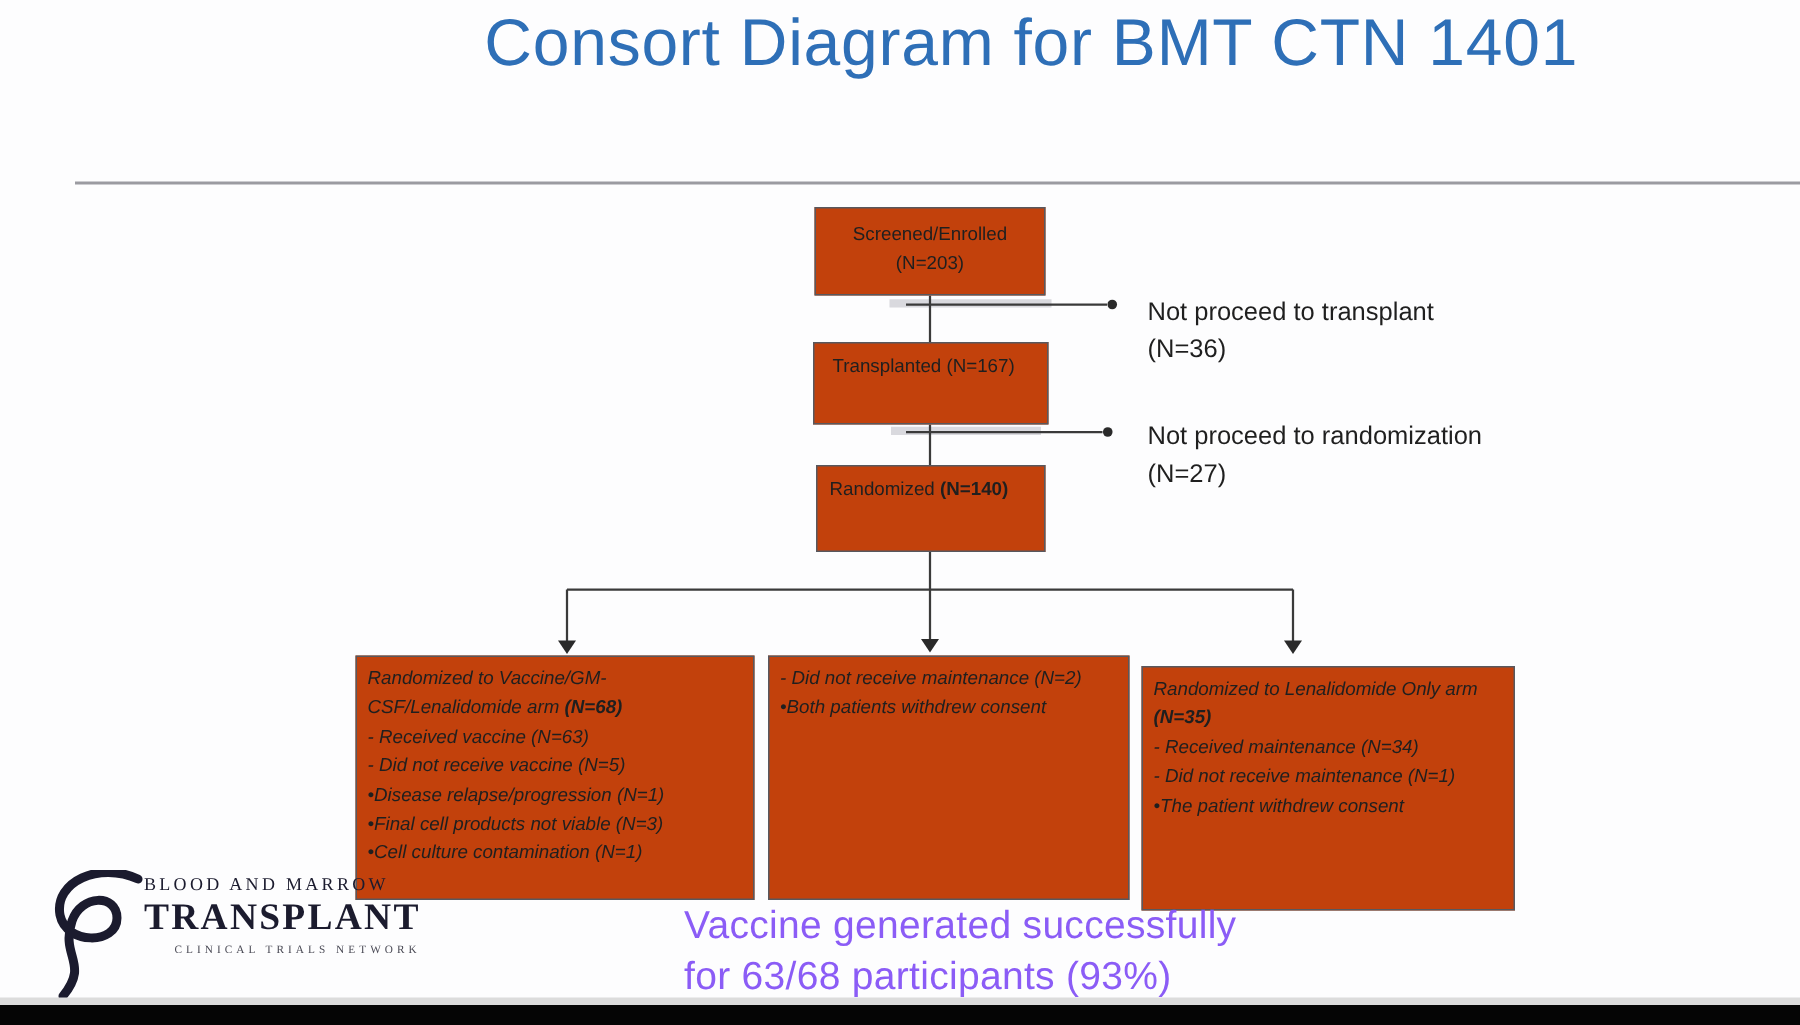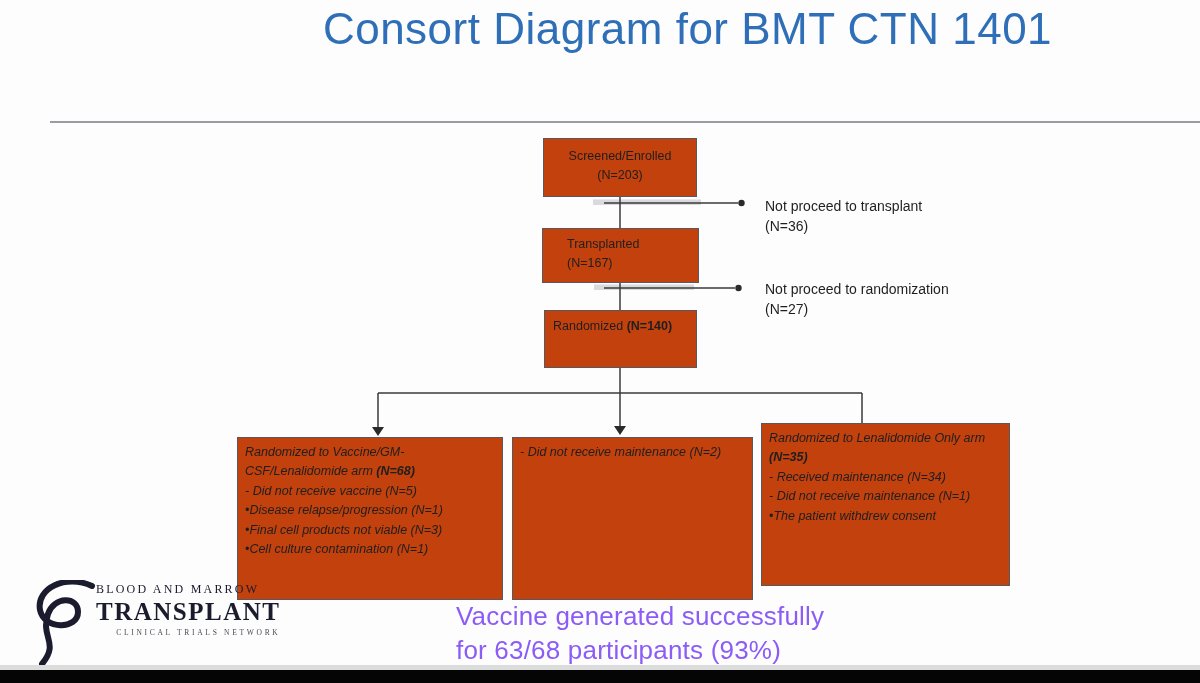--- a/index.html
+++ b/index.html
@@ -15,27 +15,27 @@
     text-align:center;font-size:44px;font-weight:400;color:#2e6fb7;
     letter-spacing:0.5px;white-space:nowrap;
   }
   .divider{left:50px;top:121px;width:1150px;height:2px;background:#9b9ba1;}
   .connectors{left:0;top:0;width:1200px;height:683px;pointer-events:none;}
   .box{
     background:#c2410c;border:1.6px solid #58585e;box-sizing:border-box;
     font-size:12.5px;line-height:1.5;
   }
   .box-screened{left:543px;top:138px;width:154px;height:59px;text-align:center;padding-top:8px;}
-  .box-transplanted{left:542px;top:228px;width:157px;height:55px;padding:6px 24px;}
+  .box-transplanted{left:542px;top:228px;width:157px;height:55px;padding:6px 12px;}
   .box-randomized{left:544px;top:310px;width:153px;height:58px;padding:6px 8px;}
   .arm{padding:5px 7px;font-size:12.5px;line-height:1.55;font-style:italic;}
   .arm1{left:237px;top:437px;width:266px;height:163px;}
   .arm2{left:512px;top:437px;width:241px;height:163px;}
-  .arm3{left:761px;top:423px;width:249px;height:163px;}
-  .sidelabel{font-size:14px;line-height:1.45;color:#1f1f1f;}
+  .arm3{left:761px;top:444px;width:249px;height:163px;}
+  .sidelabel{font-size:17px;line-height:1.45;color:#1f1f1f;}
   .side1{left:765px;top:196px;}
   .side2{left:765px;top:279px;}
   .highlight{
     left:456px;top:599px;font-size:26px;line-height:34px;
     color:#8b5cf6;letter-spacing:0.2px;white-space:nowrap;
   }
   .logo{left:26px;top:578px;width:260px;height:88px;}
   .logo-swirl{position:absolute;left:0;top:2px;}
   .logo-text{position:absolute;left:70px;top:4px;font-family:"Liberation Serif","DejaVu Serif",serif;color:#1b1b2e;}
   .logo-l1{font-size:12px;letter-spacing:2.2px;white-space:nowrap;}
@@ -92,28 +92,30 @@
   <div>(N=36)</div>
 </div>
 
 <div class="abs sidelabel side2">
   <div>Not proceed to randomization</div>
   <div>(N=27)</div>
 </div>
 
 <div class="abs box arm arm1">
   <div><span>Randomized to Vaccine/GM-CSF/Lenalidomide arm</span> <b>(N=68)</b></div>
+  <div>- Received vaccine (N=63)</div>
   <div>- Did not receive vaccine (N=5)</div>
   <div>•Disease relapse/progression (N=1)</div>
   <div>•Final cell products not viable (N=3)</div>
   <div>•Cell culture contamination (N=1)</div>
 </div>
 
 <div class="abs box arm arm2">
   <div>- Did not receive maintenance (N=2)</div>
+  <div>•Both patients withdrew consent</div>
 </div>
 
 <div class="abs box arm arm3">
   <div><span>Randomized to Lenalidomide Only arm</span> <b>(N=35)</b></div>
   <div>- Received maintenance (N=34)</div>
   <div>- Did not receive maintenance (N=1)</div>
   <div>•The patient withdrew consent</div>
 </div>
 
 <div class="abs highlight">

